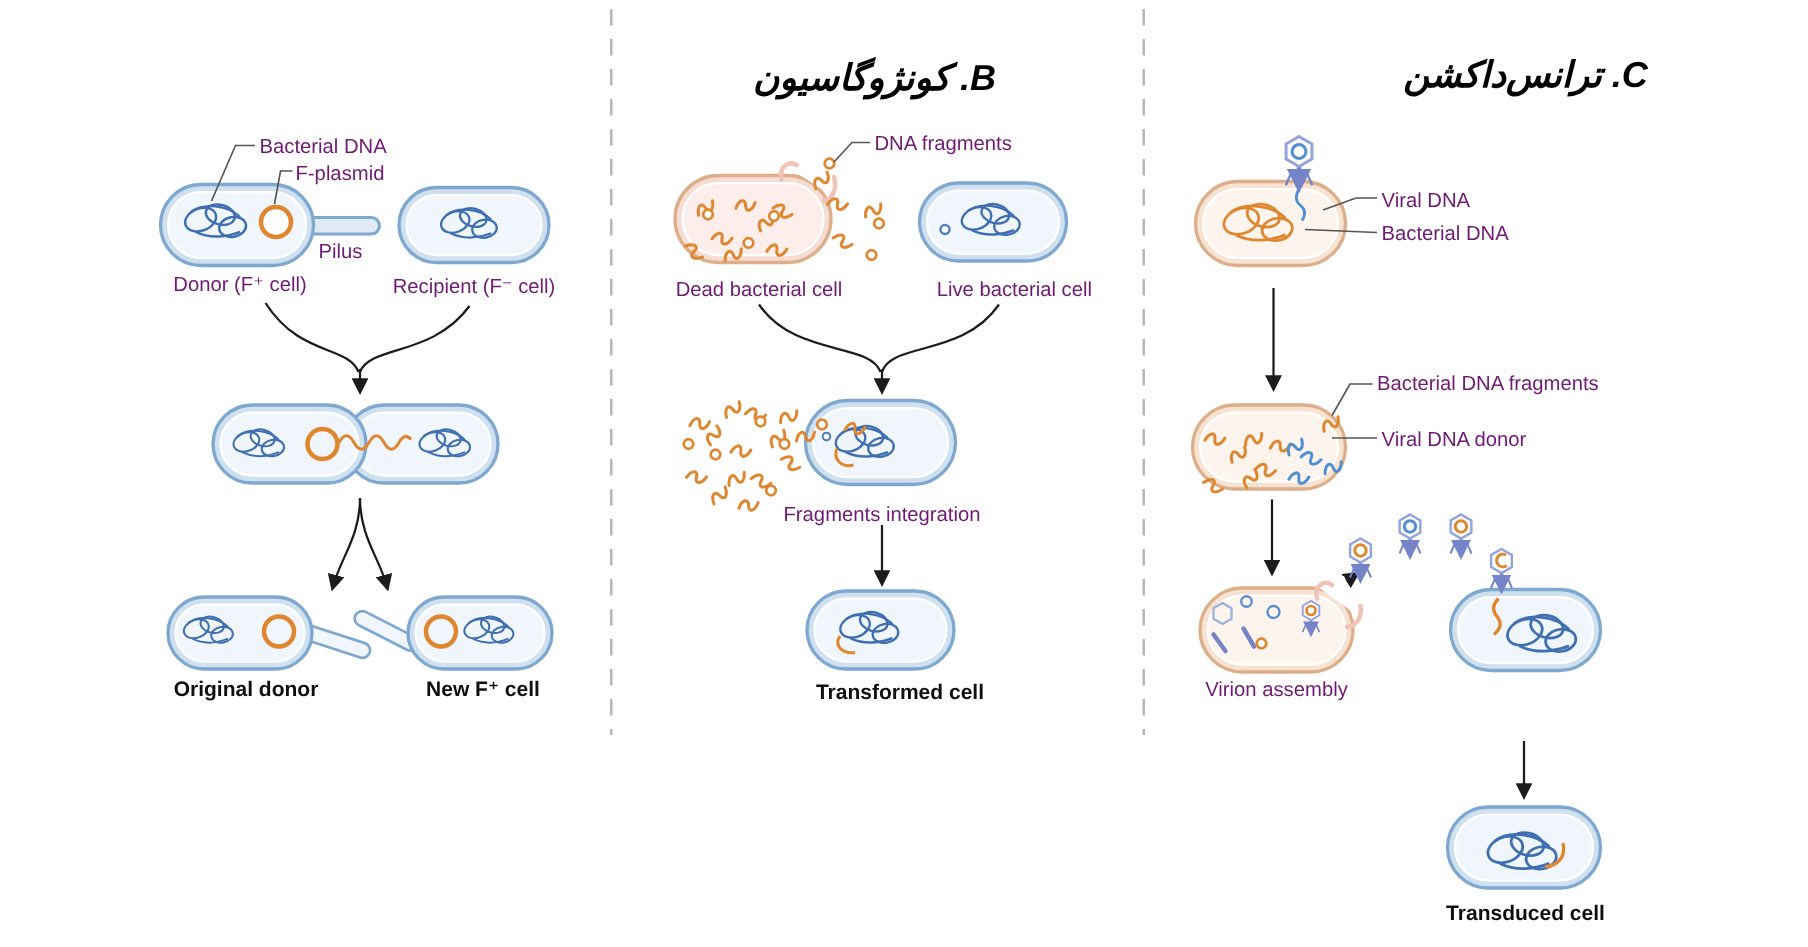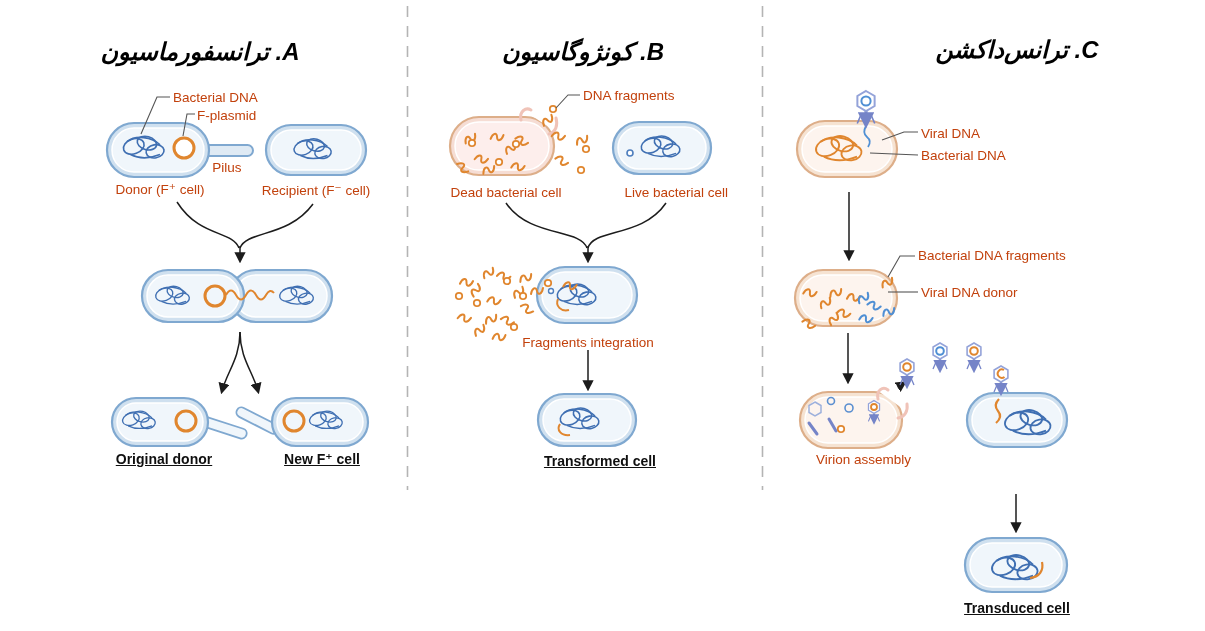--- a/index.html
+++ b/index.html
@@ -1,21 +1,21 @@
 <!DOCTYPE html>
 <html lang="fa"><head>
 <meta charset="utf-8">
 <style>
   html,body{margin:0;padding:0;background:#fff;}
   #canvas{position:relative;width:1205px;height:631px;background:#ffffff;overflow:hidden;
           font-family:"Liberation Sans","DejaVu Sans",sans-serif;}
   svg.art{position:absolute;left:0;top:0;}
-  .lbl{position:absolute;font-size:13.5px;color:#c2410c;white-space:nowrap;line-height:1.2;}
+  .lbl{position:absolute;font-size:13.5px;color:#701a75;white-space:nowrap;line-height:1.2;}
   .c{text-align:center;}
-  .b{font-weight:700;color:#0f0f0f;font-size:14px;text-decoration:underline;}
+  .b{font-weight:700;color:#0f0f0f;font-size:14px;}
   .title{position:absolute;font-size:24px;font-weight:700;font-style:italic;color:#000;
          text-align:center;white-space:nowrap;}
   .maintitle{position:absolute;font-size:42px;font-weight:700;font-style:italic;color:#000;
          text-align:center;white-space:nowrap;}
 </style>
 </head>
 <body>
 
 <div id="canvas">
 
@@ -278,21 +278,20 @@
   </g>
 
   <g>
     <rect x="965" y="538" width="102" height="54" rx="27" fill="#cfe0ef" stroke="#7fa8d0" stroke-width="2.2"></rect>
     <rect x="970" y="543" width="92" height="44" rx="22" fill="#f0f6fb" stroke="#ffffff" stroke-width="1.5"></rect>
     <use href="#tangle" transform="translate(987,548) scale(0.92)" color="#3f6fb2"></use>
     <path d="M1030,578 c9,-1 14,-7 12,-16" fill="none" stroke="#e0862e" stroke-width="2.2"></path>
   </g>
 </svg>
 
-<div class="title" dir="rtl" style="left:85px;top:38px;width:230px;">A. ترانسفورماسیون</div>
 <div class="title" dir="rtl" style="left:488px;top:38px;width:190px;">B. کونژوگاسیون</div>
 <div class="title" dir="rtl" style="left:922px;top:36px;width:190px;">C. ترانس‌داکشن</div>
 
 <div class="lbl" style="left:173px;top:90px;">Bacterial DNA</div>
 <div class="lbl" style="left:197px;top:108px;">F-plasmid</div>
 <div class="lbl c" style="left:205px;top:160px;width:44px;">Pilus</div>
 <div class="lbl c" style="left:100px;top:182px;width:120px;">Donor (F⁺ cell)</div>
 <div class="lbl c" style="left:254px;top:183px;width:124px;">Recipient (F⁻ cell)</div>
 <div class="lbl c b" style="left:104px;top:451px;width:120px;">Original donor</div>
 <div class="lbl c b" style="left:262px;top:451px;width:120px;">New F⁺ cell</div>
@@ -300,17 +299,17 @@
 <div class="lbl" style="left:583px;top:88px;">DNA fragments</div>
 <div class="lbl c" style="left:446px;top:185px;width:120px;">Dead bacterial cell</div>
 <div class="lbl c" style="left:606px;top:185px;width:122px;text-align:right;">Live bacterial cell</div>
 <div class="lbl c" style="left:518px;top:335px;width:140px;">Fragments integration</div>
 <div class="lbl c b" style="left:516px;top:453px;width:140px;text-align:right;">Transformed cell</div>
 
 <div class="lbl" style="left:921px;top:126px;">Viral DNA</div>
 <div class="lbl" style="left:921px;top:148px;">Bacterial DNA</div>
 <div class="lbl" style="left:918px;top:248px;">Bacterial DNA fragments</div>
 <div class="lbl" style="left:921px;top:285px;">Viral DNA donor</div>
-<div class="lbl c" style="left:791px;top:452px;width:120px;text-align:right;">Virion assembly</div>
+<div class="lbl c" style="left:791px;top:452px;width:120px;">Virion assembly</div>
 <div class="lbl c b" style="left:955px;top:600px;width:124px;">Transduced cell</div>
 
 
 </div>
 
 </body></html>

